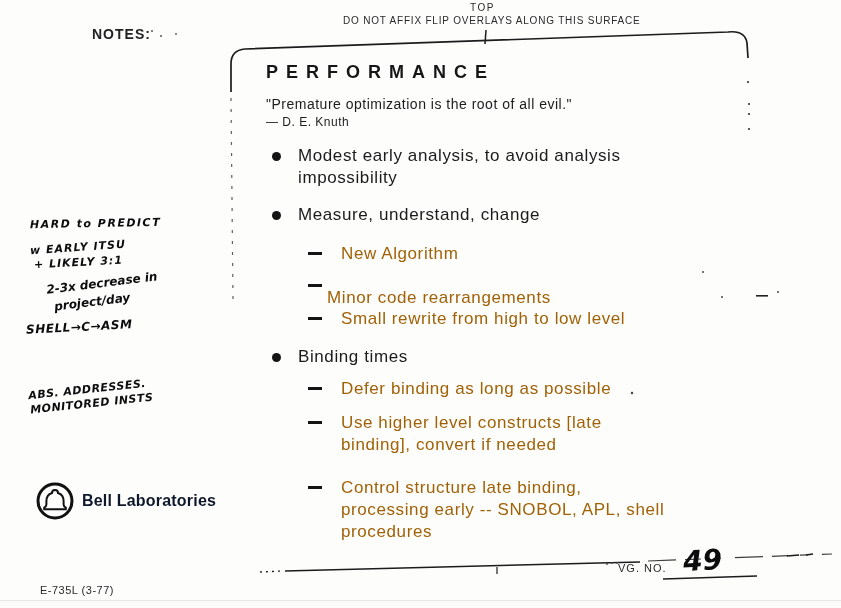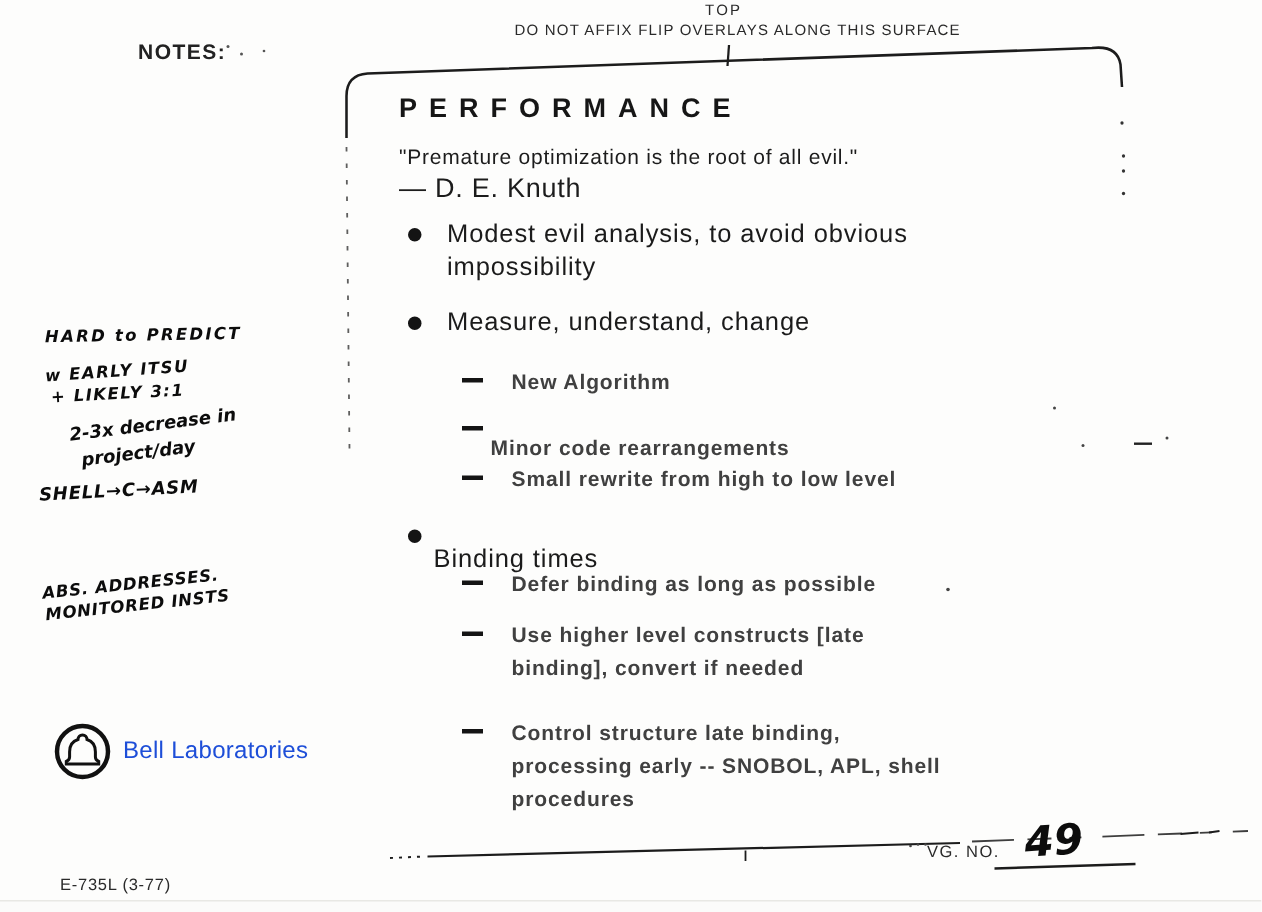--- a/index.html
+++ b/index.html
@@ -16,54 +16,54 @@
   .scan-edge{left:0;top:600px;width:841px;height:8px;background:#fbfbfa;border-top:1px solid #e8e8e4;}
 
   
   .top-label{left:470px;top:2px;font-size:10px;letter-spacing:1.5px;color:#2a2a2a;}
   .surface-warning{left:343px;top:15px;font-size:10px;letter-spacing:0.8px;color:#2a2a2a;}
   .notes-label{left:92px;top:26px;font-size:14px;letter-spacing:1px;font-weight:bold;color:#222;}
 
   
   .slide-title{left:266px;top:62px;font-size:18px;font-weight:bold;letter-spacing:8px;color:#161616;}
   .quote{left:266px;top:96px;font-size:14px;letter-spacing:0.5px;color:#1c1c1c;}
-  .quote-attr{left:266px;top:115px;font-size:18px;letter-spacing:0.5px;color:#1c1c1c;}
+  .quote-attr{left:266px;top:115px;font-size:12px;letter-spacing:0.5px;color:#1c1c1c;}
 
   .bullet-item{display:flex;align-items:flex-start;}
   .bullet-dot{width:9px;height:9px;border-radius:50%;background:#141414;margin-top:7px;flex:none;}
   .bullet-text{margin-left:17px;font-size:17px;line-height:22px;letter-spacing:0.6px;white-space:pre-line;color:#1b1b1b;}
   .sub-item{display:flex;align-items:flex-start;}
   .sub-dash{width:14px;height:2.6px;background:#141414;margin-top:9px;flex:none;}
-  .sub-text{margin-left:19px;font-size:14px;line-height:22px;letter-spacing:0.6px;white-space:pre-line;color:#404040;font-weight:bold;}
+  .sub-text{margin-left:19px;font-size:17px;line-height:22px;letter-spacing:0.6px;white-space:pre-line;color:#a16207;}
 
   .b1{left:272px;top:145px;}
   .b2{left:272px;top:204px;}
   .s1{left:308px;top:243px;}
   .s2{left:308px;top:275px;flex-direction:column;}
   .s3{left:308px;top:308px;}
-  .b3{left:272px;top:346px;flex-direction:column;}
+  .b3{left:272px;top:346px;}
   .s4{left:308px;top:378px;}
   .s5{left:308px;top:412px;}
   .s6{left:308px;top:477px;}
 
   
   .hw{font-family:"DejaVu Sans", sans-serif;font-style:italic;font-weight:bold;color:#0c0c0c;white-space:nowrap;}
   .hw1a{left:30px;top:217px;font-size:11px;transform:rotate(-1deg);letter-spacing:1.5px;}
   .hw1b{left:30px;top:241px;font-size:11px;transform:rotate(-4deg);letter-spacing:1px;}
   .hw1c{left:34px;top:256px;font-size:11px;transform:rotate(-3deg);letter-spacing:1px;}
   .hw1d{left:46px;top:276px;font-size:12px;transform:rotate(-7deg);}
   .hw1e{left:54px;top:295px;font-size:12px;transform:rotate(-7deg);}
   .hw1f{left:26px;top:320px;font-size:12px;transform:rotate(-3deg);letter-spacing:0.5px;}
   .hw2a{left:28px;top:383px;font-size:11px;transform:rotate(-6deg);letter-spacing:0.5px;}
   .hw2b{left:30px;top:397px;font-size:11px;transform:rotate(-6deg);letter-spacing:0.5px;}
   .hw-vg{left:683px;top:544px;font-size:28px;transform:rotate(-4deg);}
 
   
   .logo-wrap{left:34px;top:480px;display:flex;align-items:center;}
-  .logo-text{margin-left:6px;font-size:16px;font-weight:normal;letter-spacing:0.2px;color:#1d4ed8;}
+  .logo-text{margin-left:6px;font-size:16px;font-weight:bold;letter-spacing:0.2px;color:#0f172a;}
   .form-number{left:40px;top:584px;font-size:11px;letter-spacing:0.5px;color:#2a2a2a;}
   .vg-label{left:618px;top:562px;font-size:11px;letter-spacing:1px;color:#2a2a2a;}
 </style>
 </head>
 <body>
 
 <svg class="abs" width="841" height="608" style="left:0;top:0;pointer-events:none">
 
   <path d="M231,92 L231,64 Q231,50 245,49 L728,32 Q745,30 747,43 L748,58" fill="none" stroke="#1c1c1c" stroke-width="1.7"></path>
 
@@ -100,21 +100,21 @@
 <div class="abs top-label">TOP</div>
 <div class="abs surface-warning">DO NOT AFFIX FLIP OVERLAYS ALONG THIS SURFACE</div>
 <div class="abs notes-label">NOTES:</div>
 
 <div class="abs slide-title">PERFORMANCE</div>
 <div class="abs quote">"Premature optimization is the root of all evil."</div>
 <div class="abs quote-attr">— D. E. Knuth</div>
 
 <div class="abs bullet-item b1">
   <span class="bullet-dot"></span>
-  <span class="bullet-text">Modest evil analysis, to avoid obvious
+  <span class="bullet-text">Modest early analysis, to avoid analysis
 impossibility</span>
 </div>
 <div class="abs bullet-item b2">
   <span class="bullet-dot"></span>
   <span class="bullet-text">Measure, understand, change</span>
 </div>
 <div class="abs sub-item s1">
   <span class="sub-dash"></span>
   <span class="sub-text">New Algorithm</span>
 </div>

